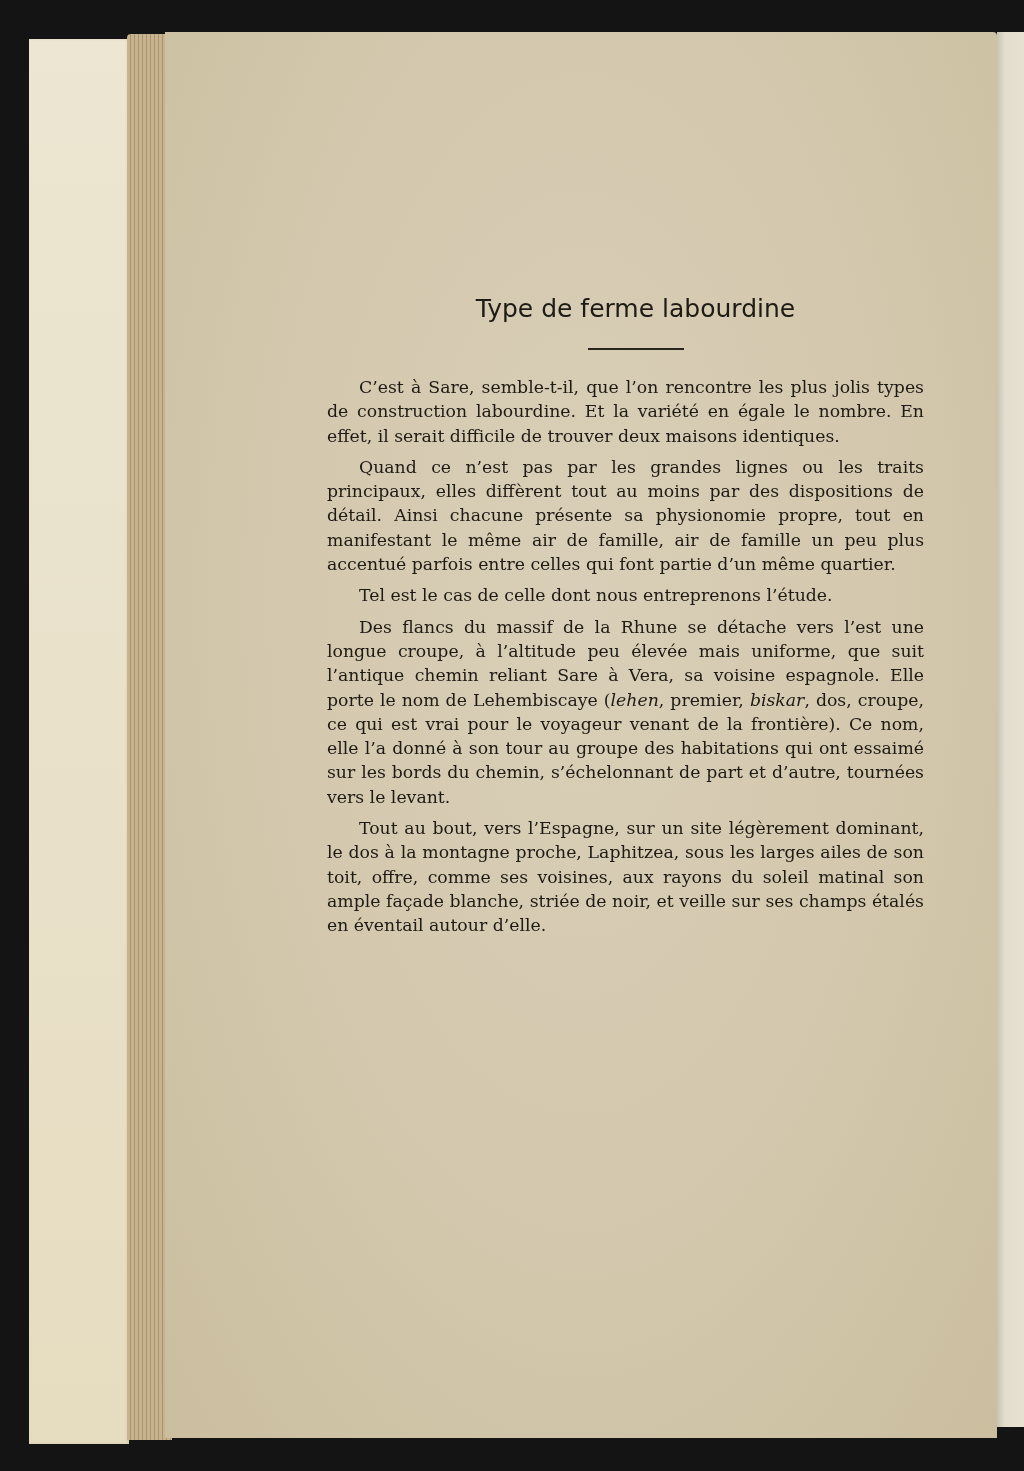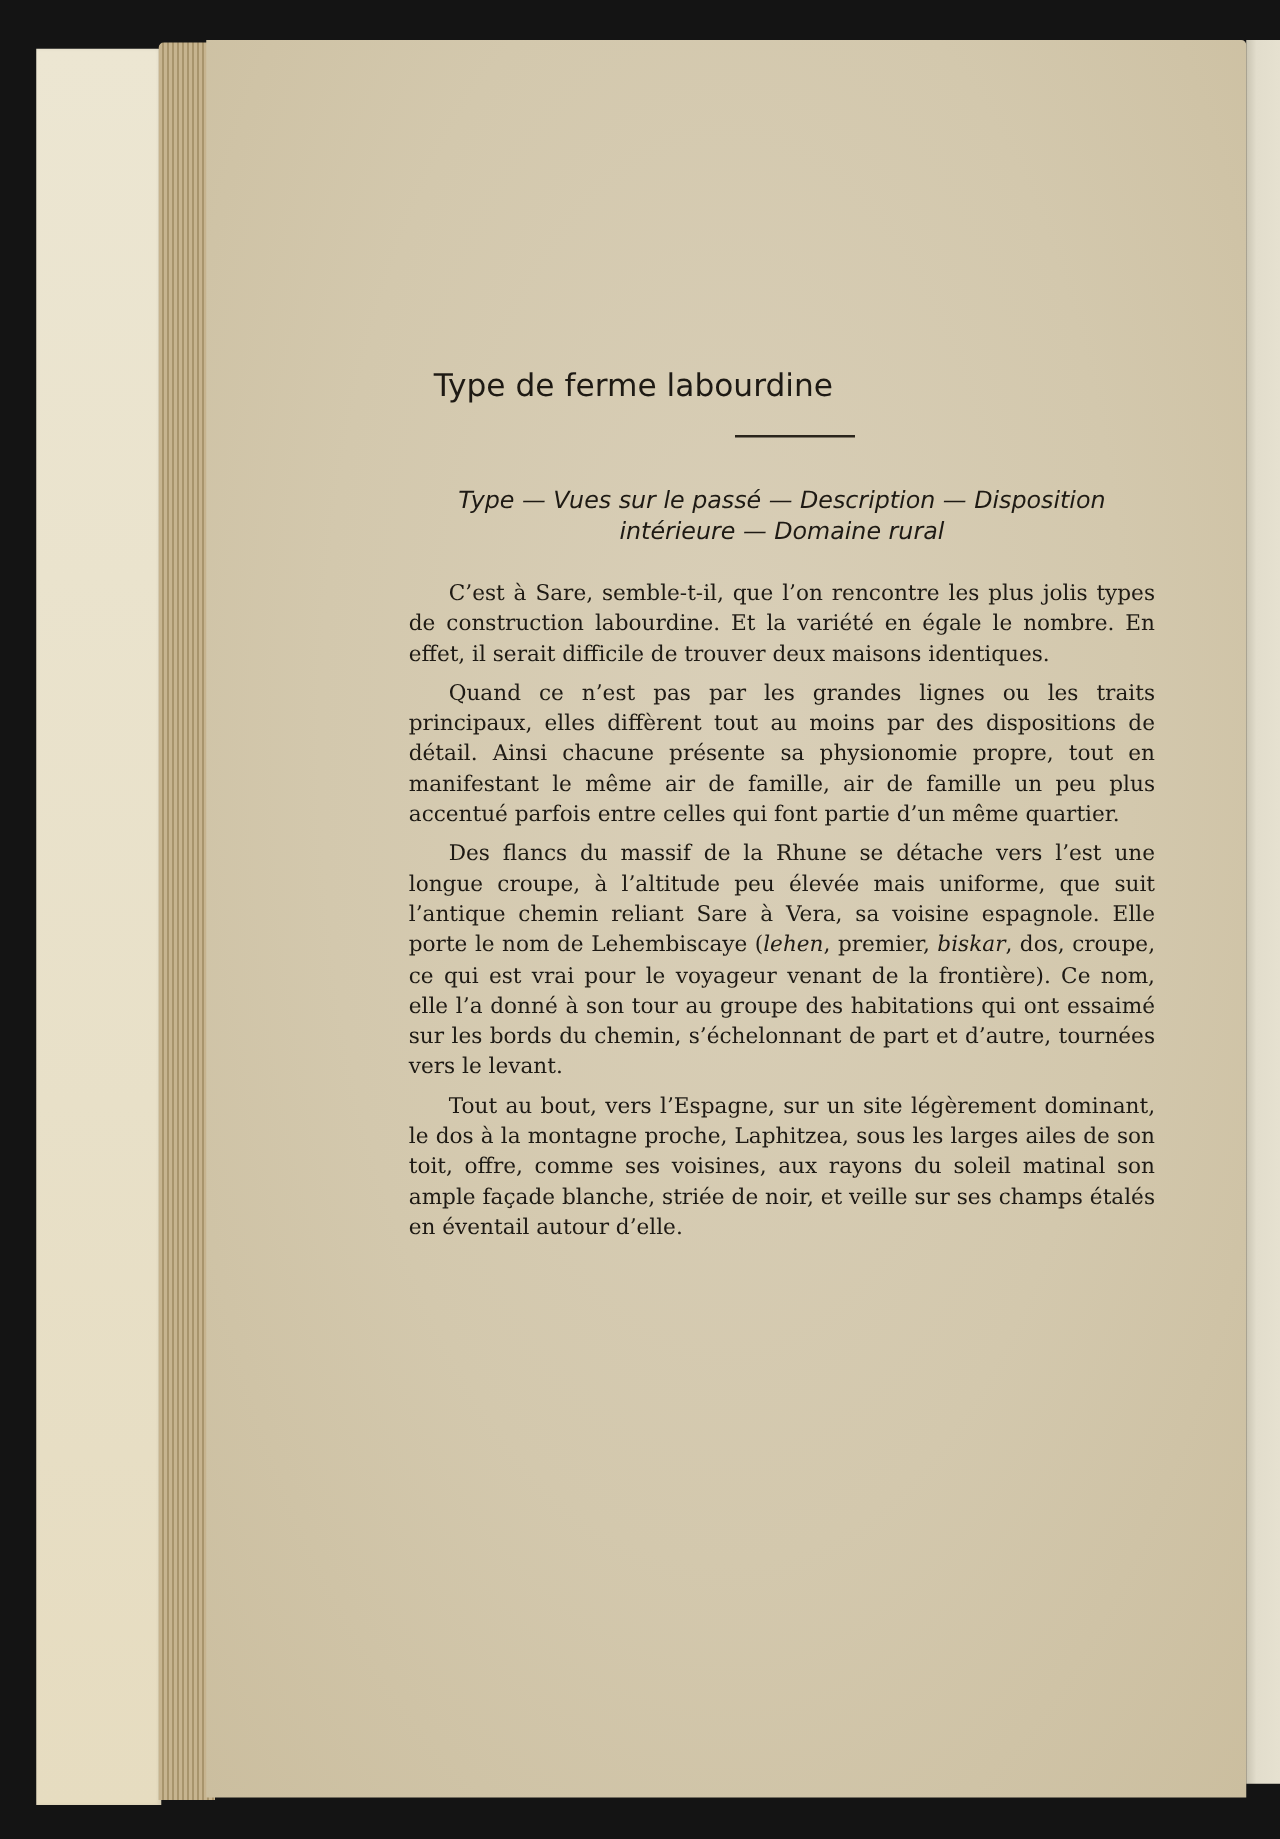--- a/index.html
+++ b/index.html
@@ -31,21 +31,21 @@
   .content {
     position: absolute; left: 327px; top: 280px; width: 597px;
     color: #1e1a14;
   }
   .title {
     text-align: center; font-family: "DejaVu Sans", sans-serif;
     font-size: 42px; letter-spacing: 4px; font-weight: 400;
     margin: 0; line-height: 56px; padding-left: 10px;
   }
   .subtitle {
-    text-align: left; font-family: "DejaVu Sans", sans-serif;
+    text-align: center; font-family: "DejaVu Sans", sans-serif;
     font-size: 25px; font-weight: 400; margin-top: 12px; line-height: 34px; padding-left: 20px;
   }
   .rule {
     width: 96px; height: 2px; background: #2a251c; margin: 22px auto 0 auto;
     position: relative; left: 10px;
   }
   .sections {
     text-align: center; font-family: "DejaVu Sans", sans-serif; font-style: italic;
     font-size: 19px; line-height: 25px; margin-top: 38px;
   }
@@ -60,23 +60,20 @@
 <body>
 
 <div class="cover"></div>
 <div class="cover-right"></div>
 <div class="page-edges"></div>
 <div class="page"></div>
 
 <div class="content">
   <div class="subtitle">Type de ferme labourdine</div>
   <div class="rule"></div>
-  <div class="sections">
-    <div>Type — Vues sur le passé — Description — Disposition</div>
-    <div>intérieure — Domaine rural</div>
-  </div>
   <div class="body-text">
     <p>C’est à Sare, semble-t-il, que l’on rencontre les plus jolis types de construction labourdine. Et la variété en égale le nombre. En effet, il serait difficile de trouver deux maisons identiques.</p>
     <p>Quand ce n’est pas par les grandes lignes ou les traits principaux, elles diffèrent tout au moins par des dispositions de détail. Ainsi chacune présente sa physionomie propre, tout en manifestant le même air de famille, air de famille un peu plus accentué parfois entre celles qui font partie d’un même quartier.</p>
+    <p>Tel est le cas de celle dont nous entreprenons l’étude.</p>
     <p><span>Des flancs du massif de la Rhune se détache vers l’est une longue croupe, à l’altitude peu élevée mais uniforme, que suit l’antique chemin reliant Sare à Vera, sa voisine espagnole. Elle porte le nom de Lehembiscaye (</span><i>lehen</i><span>, premier, </span><i>biskar</i><span>, dos, croupe, ce qui est vrai pour le voyageur venant de la frontière). Ce nom, elle l’a donné à son tour au groupe des habitations qui ont essaimé sur les bords du chemin, s’échelonnant de part et d’autre, tournées vers le levant.</span></p>
     <p>Tout au bout, vers l’Espagne, sur un site légèrement dominant, le dos à la montagne proche, Laphitzea, sous les larges ailes de son toit, offre, comme ses voisines, aux rayons du soleil matinal son ample façade blanche, striée de noir, et veille sur ses champs étalés en éventail autour d’elle.</p>
   </div>
 </div>
 
 </body></html>

